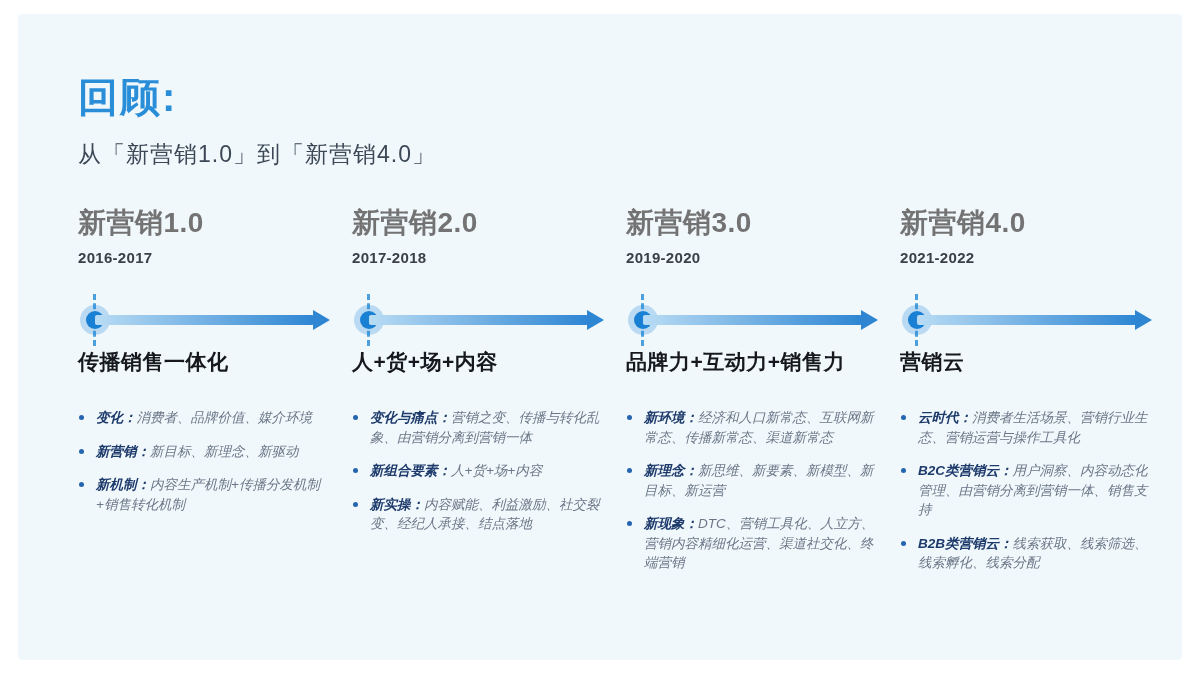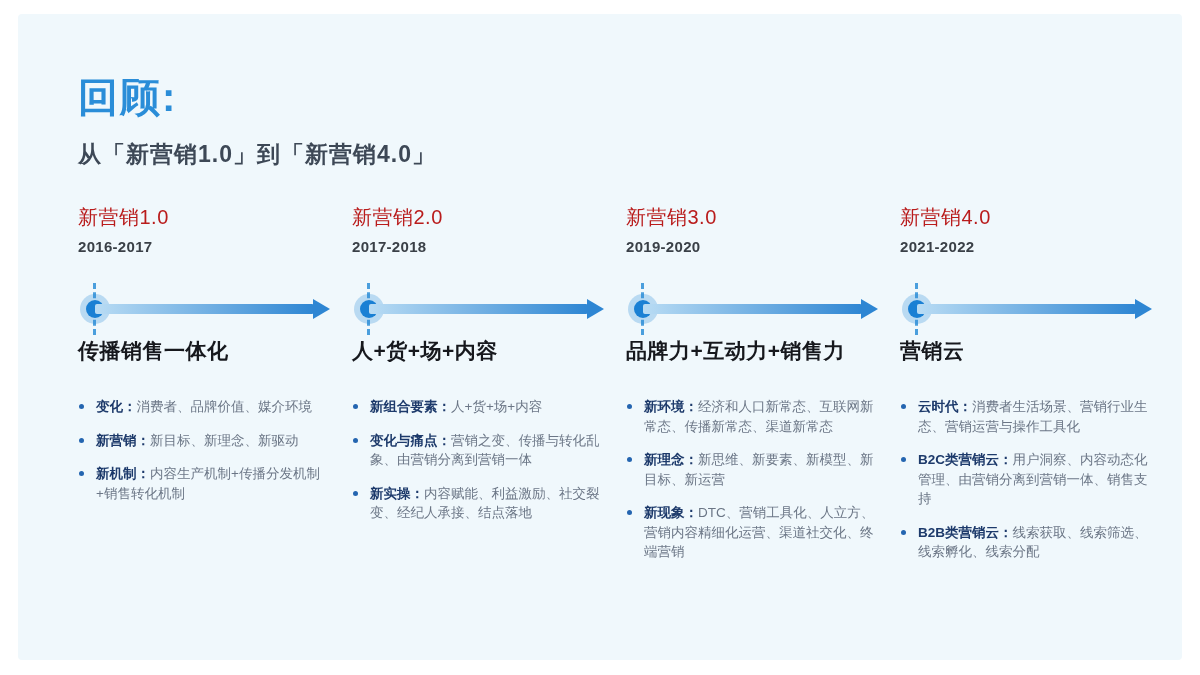--- a/index.html
+++ b/index.html
@@ -3,28 +3,28 @@
 <meta charset="utf-8">
 <style>
   * { margin:0; padding:0; box-sizing:border-box; }
   html,body { width:1200px; height:675px; background:#ffffff; font-family:"Liberation Sans","DejaVu Sans",sans-serif; }
   .slide {
     position:absolute; left:18px; top:14px; width:1164px; height:646px;
     background:#f0f8fc; border-radius:4px; overflow:hidden;
   }
   .header { position:absolute; left:60px; top:56px; }
   .page-title { font-size:40px; font-weight:700; color:#2a8dd8; letter-spacing:2px; }
-  .page-subtitle { margin-top:14px; font-size:23px; font-weight:700; color:#3d4856; letter-spacing:1px; }
+  .page-subtitle { margin-top:14px; font-size:23px; font-weight:400; color:#3d4856; letter-spacing:1px; }
 
   .columns {
     position:absolute; left:60px; top:190px; width:1080px;
     display:flex; gap:22px;
   }
   .col { width:252px; flex:0 0 252px; }
-  .col-heading { font-size:20px; font-weight:400; color:#b91c1c; letter-spacing:0.5px; }
+  .col-heading { font-size:28px; font-weight:700; color:#737373; letter-spacing:0.5px; }
   .col-years { margin-top:7px; font-size:15px; font-weight:700; color:#3a4047; letter-spacing:0.3px; }
 
   .timeline { position:relative; height:56px; margin-top:26px; }
   .tl-dash {
     position:absolute; left:15px; top:2px; height:52px; width:0;
     border-left:3px dashed #4b9fdd;
   }
   .tl-halo {
     position:absolute; left:2px; top:13px; width:30px; height:30px;
     border-radius:50%; background:rgba(42,141,216,0.28);
@@ -45,21 +45,21 @@
   }
 
   .col-subtitle { font-size:21px; font-weight:700; color:#16181d; letter-spacing:0.5px; }
 
   .bullets { list-style:none; margin-top:32px; }
   .bullets li { display:flex; margin-bottom:14px; }
   .bullet-marker {
     flex:0 0 auto; width:5px; height:5px; border-radius:50%;
     background:#2465b0; margin:7px 12px 0 1px;
   }
-  .bullet-text { font-size:13.5px; line-height:1.45; color:#6b7686; }
+  .bullet-text { font-size:13.5px; line-height:1.45; color:#6b7686;font-style:italic; }
   .bullet-text b { font-weight:700; color:#1d3a6b; }
 </style>
 </head>
 <body>
 
 <div class="slide">
 
   <div class="header">
     <div class="page-title">回顾:</div>
     <div class="page-subtitle">从「新营销1.0」到「新营销4.0」</div>
@@ -101,25 +101,25 @@
         <span class="tl-dash"></span>
         <span class="tl-halo"></span>
         <span class="tl-dot"></span>
         <span class="tl-bar"></span>
         <span class="tl-head"></span>
       </div>
       <div class="col-subtitle">人+货+场+内容</div>
       <ul class="bullets">
         <li>
           <span class="bullet-marker"></span>
-          <span class="bullet-text"><b>新组合要素：</b><span>人+货+场+内容</span></span>
+          <span class="bullet-text"><b>变化与痛点：</b><span>营销之变、传播与转化乱象、由营销分离到营销一体</span></span>
         </li>
         <li>
           <span class="bullet-marker"></span>
-          <span class="bullet-text"><b>变化与痛点：</b><span>营销之变、传播与转化乱象、由营销分离到营销一体</span></span>
+          <span class="bullet-text"><b>新组合要素：</b><span>人+货+场+内容</span></span>
         </li>
         <li>
           <span class="bullet-marker"></span>
           <span class="bullet-text"><b>新实操：</b><span>内容赋能、利益激励、社交裂变、经纪人承接、结点落地</span></span>
         </li>
       </ul>
     </div>
 
     <div class="col">
       <div class="col-heading">新营销3.0</div>

